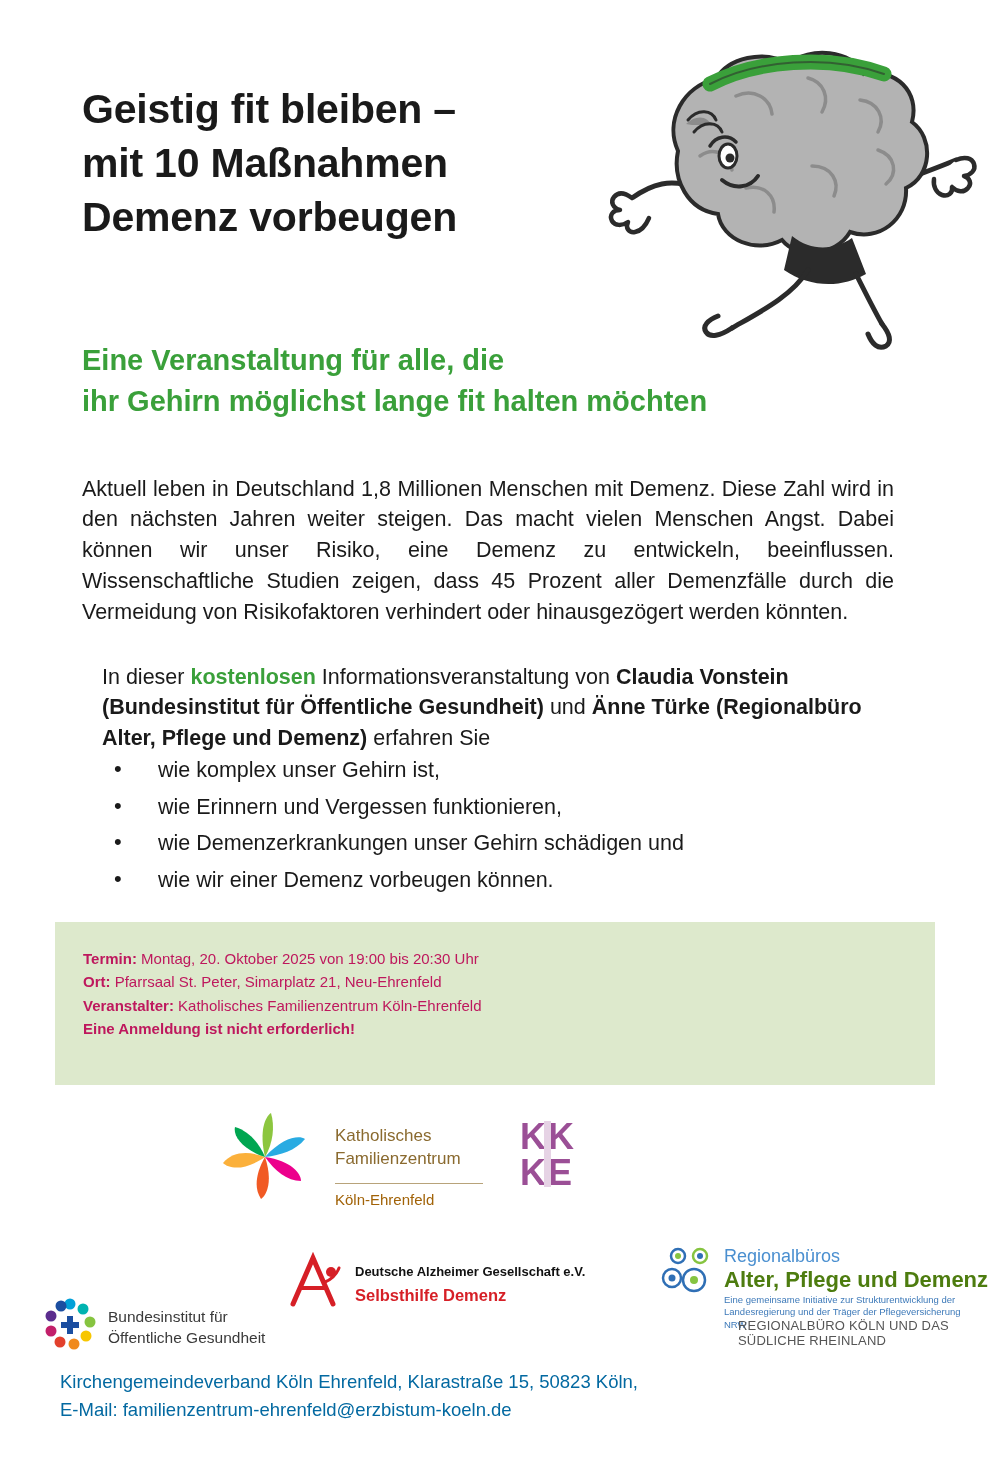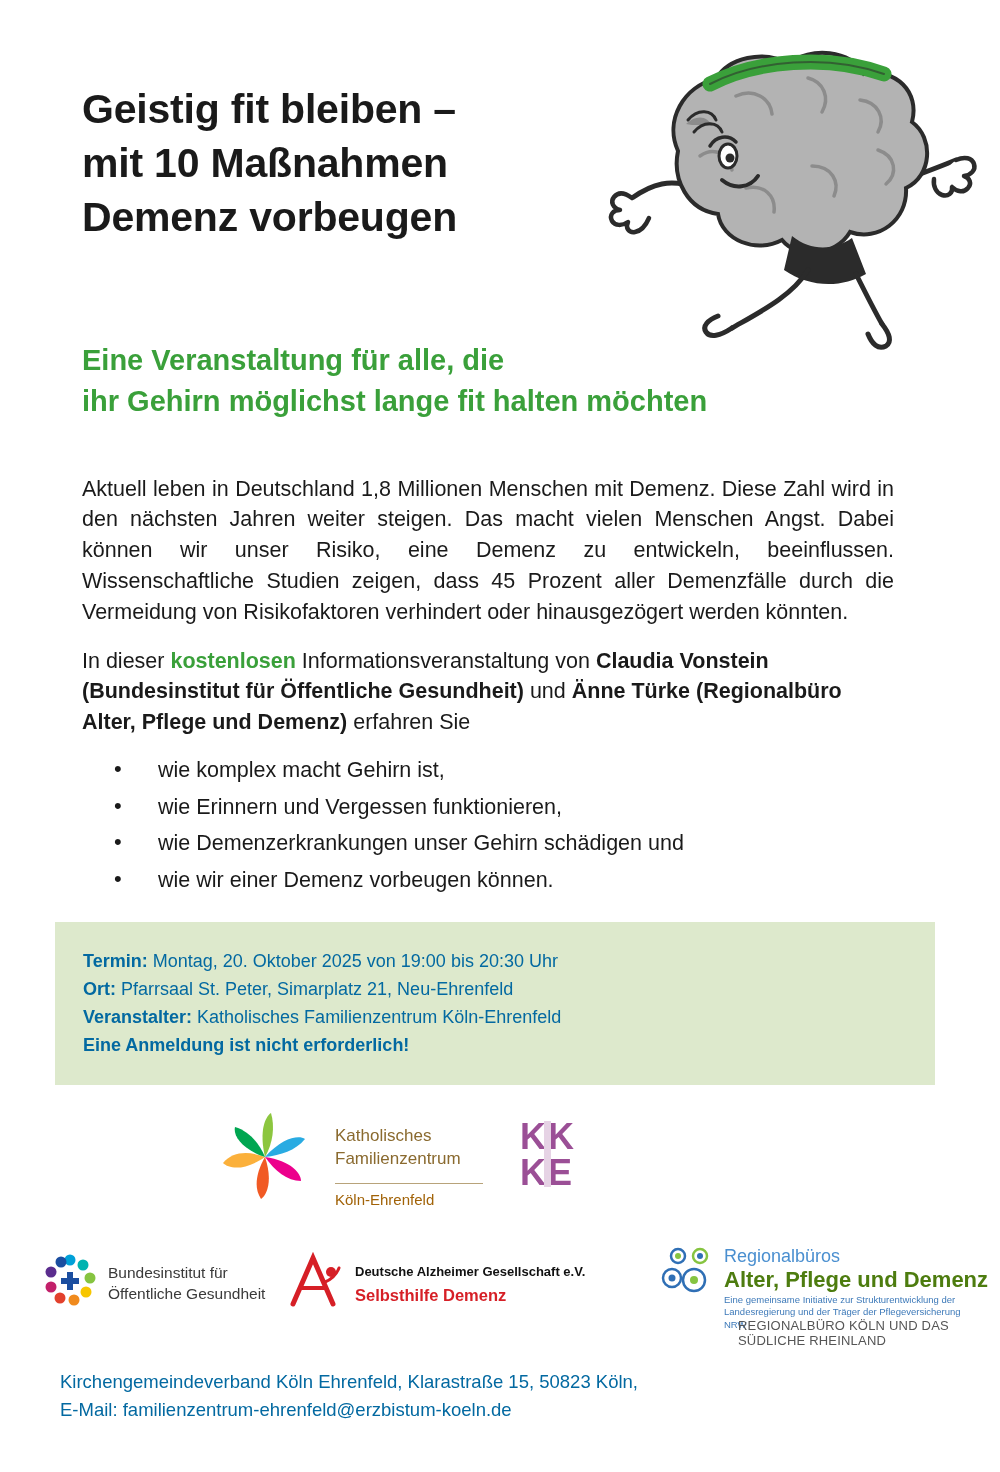--- a/index.html
+++ b/index.html
@@ -61,21 +61,21 @@
   .para {
     position: absolute;
     left: 82px;
     width: 812px;
     font-size: 21.5px;
     line-height: 1.44;
     color: #1a1a1a;
     text-align: justify;
   }
   .para-1 { top: 452px; }
-  .para-2 { top: 624px; text-align: left; }
+  .para-2 { top: 640px; text-align: left; margin-left: 20px; }
 
   .para b { font-weight: bold; }
   .kosten { color: #3aa03a; font-weight: bold; }
 
   
   .bullets {
     position: absolute;
     left: 110px;
     top: 760px;
     width: 800px;
@@ -103,24 +103,24 @@
   .infobox {
     position: absolute;
     left: 55px;
     top: 922px;
     width: 880px;
     height: 163px;
     background: #dde9cc;
   }
   .infobox .lines {
     padding: 25px 8px 0 28px;
-    font-size: 18px;
+    font-size: 15px;
     line-height: 1.56;
     font-weight: bold;
-    color: #0369a1;
+    color: #be185d;
   }
   .infobox .ln { display: block; }
   .infobox .ln .nb { font-weight: normal; }
 
   
   .logo-kfz {
     position: absolute;
     left: 210px;
     top: 1105px;
     width: 280px;
@@ -163,21 +163,21 @@
     top: 4px;
     font-size: 31px;
     line-height: 1.22;
     color: #9b4f96;
   }
 
   
   .logo-bioeg {
     position: absolute;
     left: 40px;
-    top: 1250px;
+    top: 1294px;
     width: 240px;
     height: 70px;
   }
   .logo-bioeg .txt {
     position: absolute;
     left: 68px;
     top: 12px;
     font-size: 15.5px;
     line-height: 1.38;
     color: #3a3a3a;
@@ -328,21 +328,21 @@
     <span class="ln">ihr Gehirn möglichst lange fit halten möchten</span>
   </div>
 
   <p class="para para-1">Aktuell leben in Deutschland 1,8 Millionen Menschen mit Demenz. Diese Zahl wird in den nächsten Jahren weiter steigen. Das macht vielen Menschen Angst. Dabei können wir unser Risiko, eine Demenz zu entwickeln, beeinflussen. Wissenschaftliche Studien zeigen, dass 45 Prozent aller Demenzfälle durch die Vermeidung von Risikofaktoren verhindert oder hinausgezögert werden könnten.</p>
 
   <p class="para para-2">
     <span>In dieser </span><span class="kosten">kostenlosen</span><span> Informationsveranstaltung von </span><b>Claudia Vonstein (Bundesinstitut für Öffentliche Gesundheit)</b><span> und </span><b>Änne Türke (Regionalbüro Alter, Pflege und Demenz)</b><span> erfahren Sie</span>
   </p>
 
   <ul class="bullets">
-    <li>wie komplex macht Gehirn ist,</li>
+    <li>wie komplex unser Gehirn ist,</li>
     <li>wie Erinnern und Vergessen funktionieren,</li>
     <li>wie Demenzerkrankungen unser Gehirn schädigen und</li>
     <li>wie wir einer Demenz vorbeugen können.</li>
   </ul>
 
   <div class="infobox">
     <div class="lines">
       <span class="ln"><span>Termin:</span><span class="nb"> Montag, 20. Oktober 2025 von 19:00 bis 20:30 Uhr</span></span>
       <span class="ln"><span>Ort:</span><span class="nb"> Pfarrsaal St. Peter, Simarplatz 21, Neu-Ehrenfeld</span></span>
       <span class="ln"><span>Veranstalter:</span><span class="nb"> Katholisches Familienzentrum Köln-Ehrenfeld</span></span>

